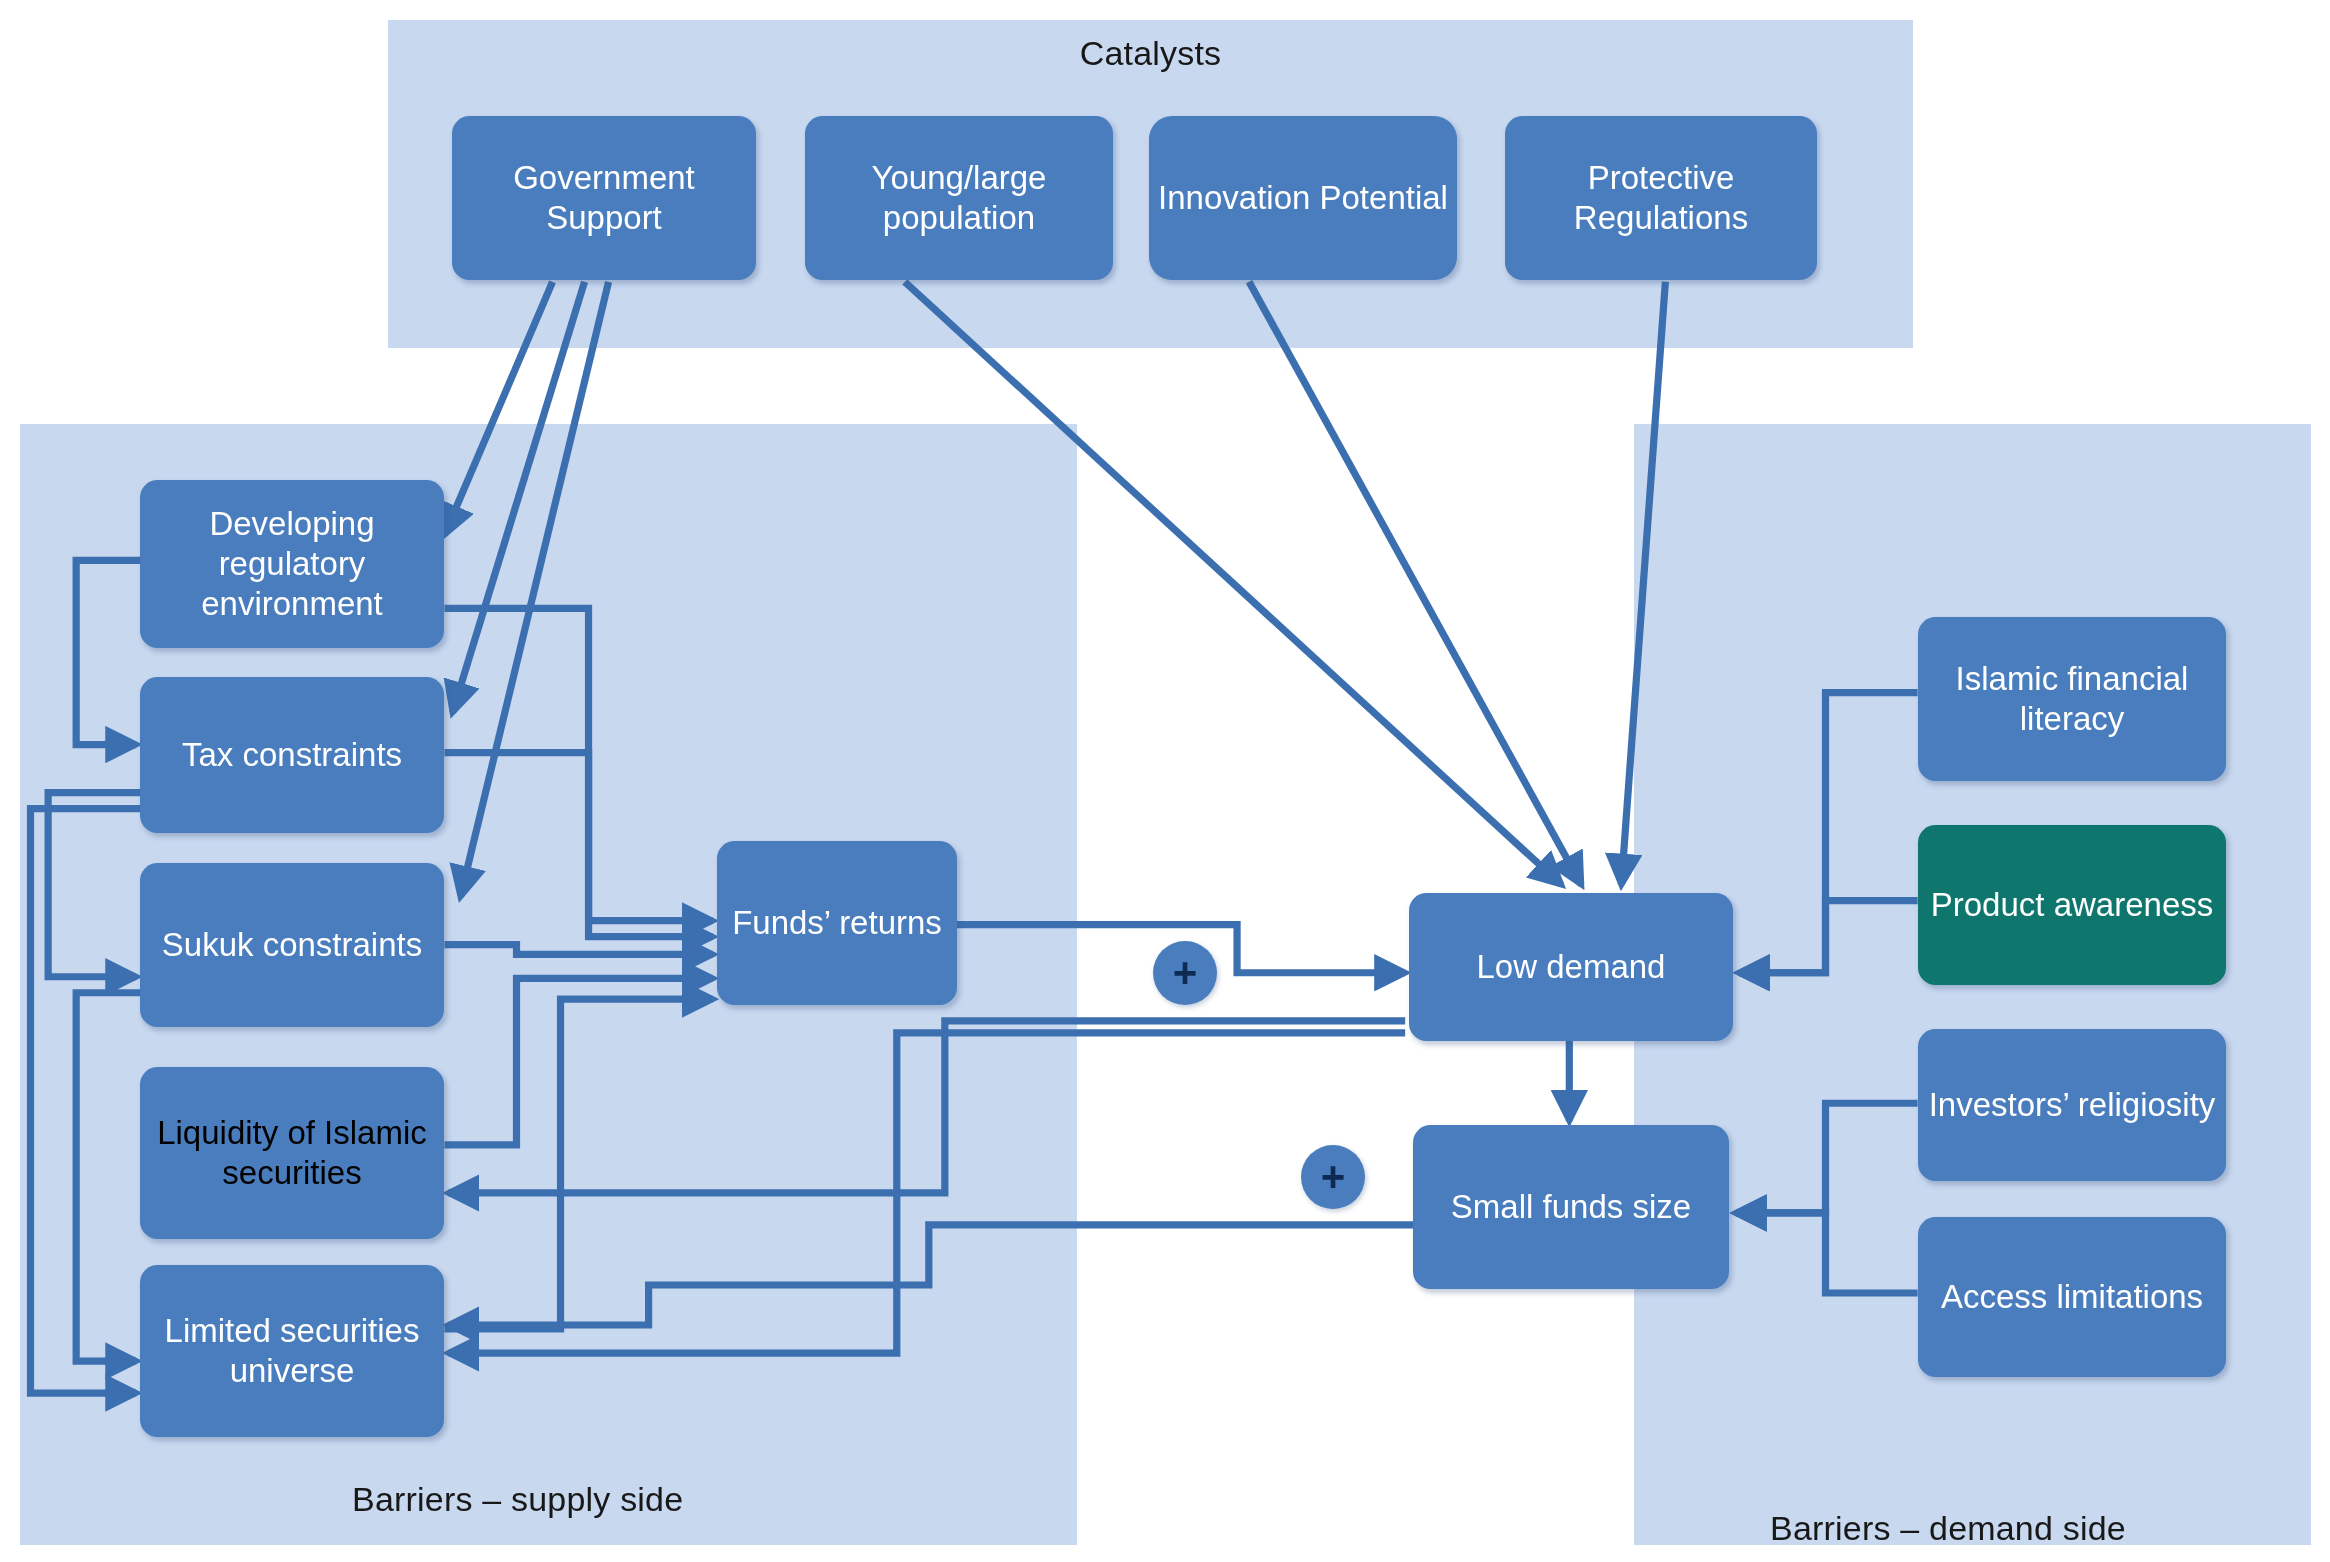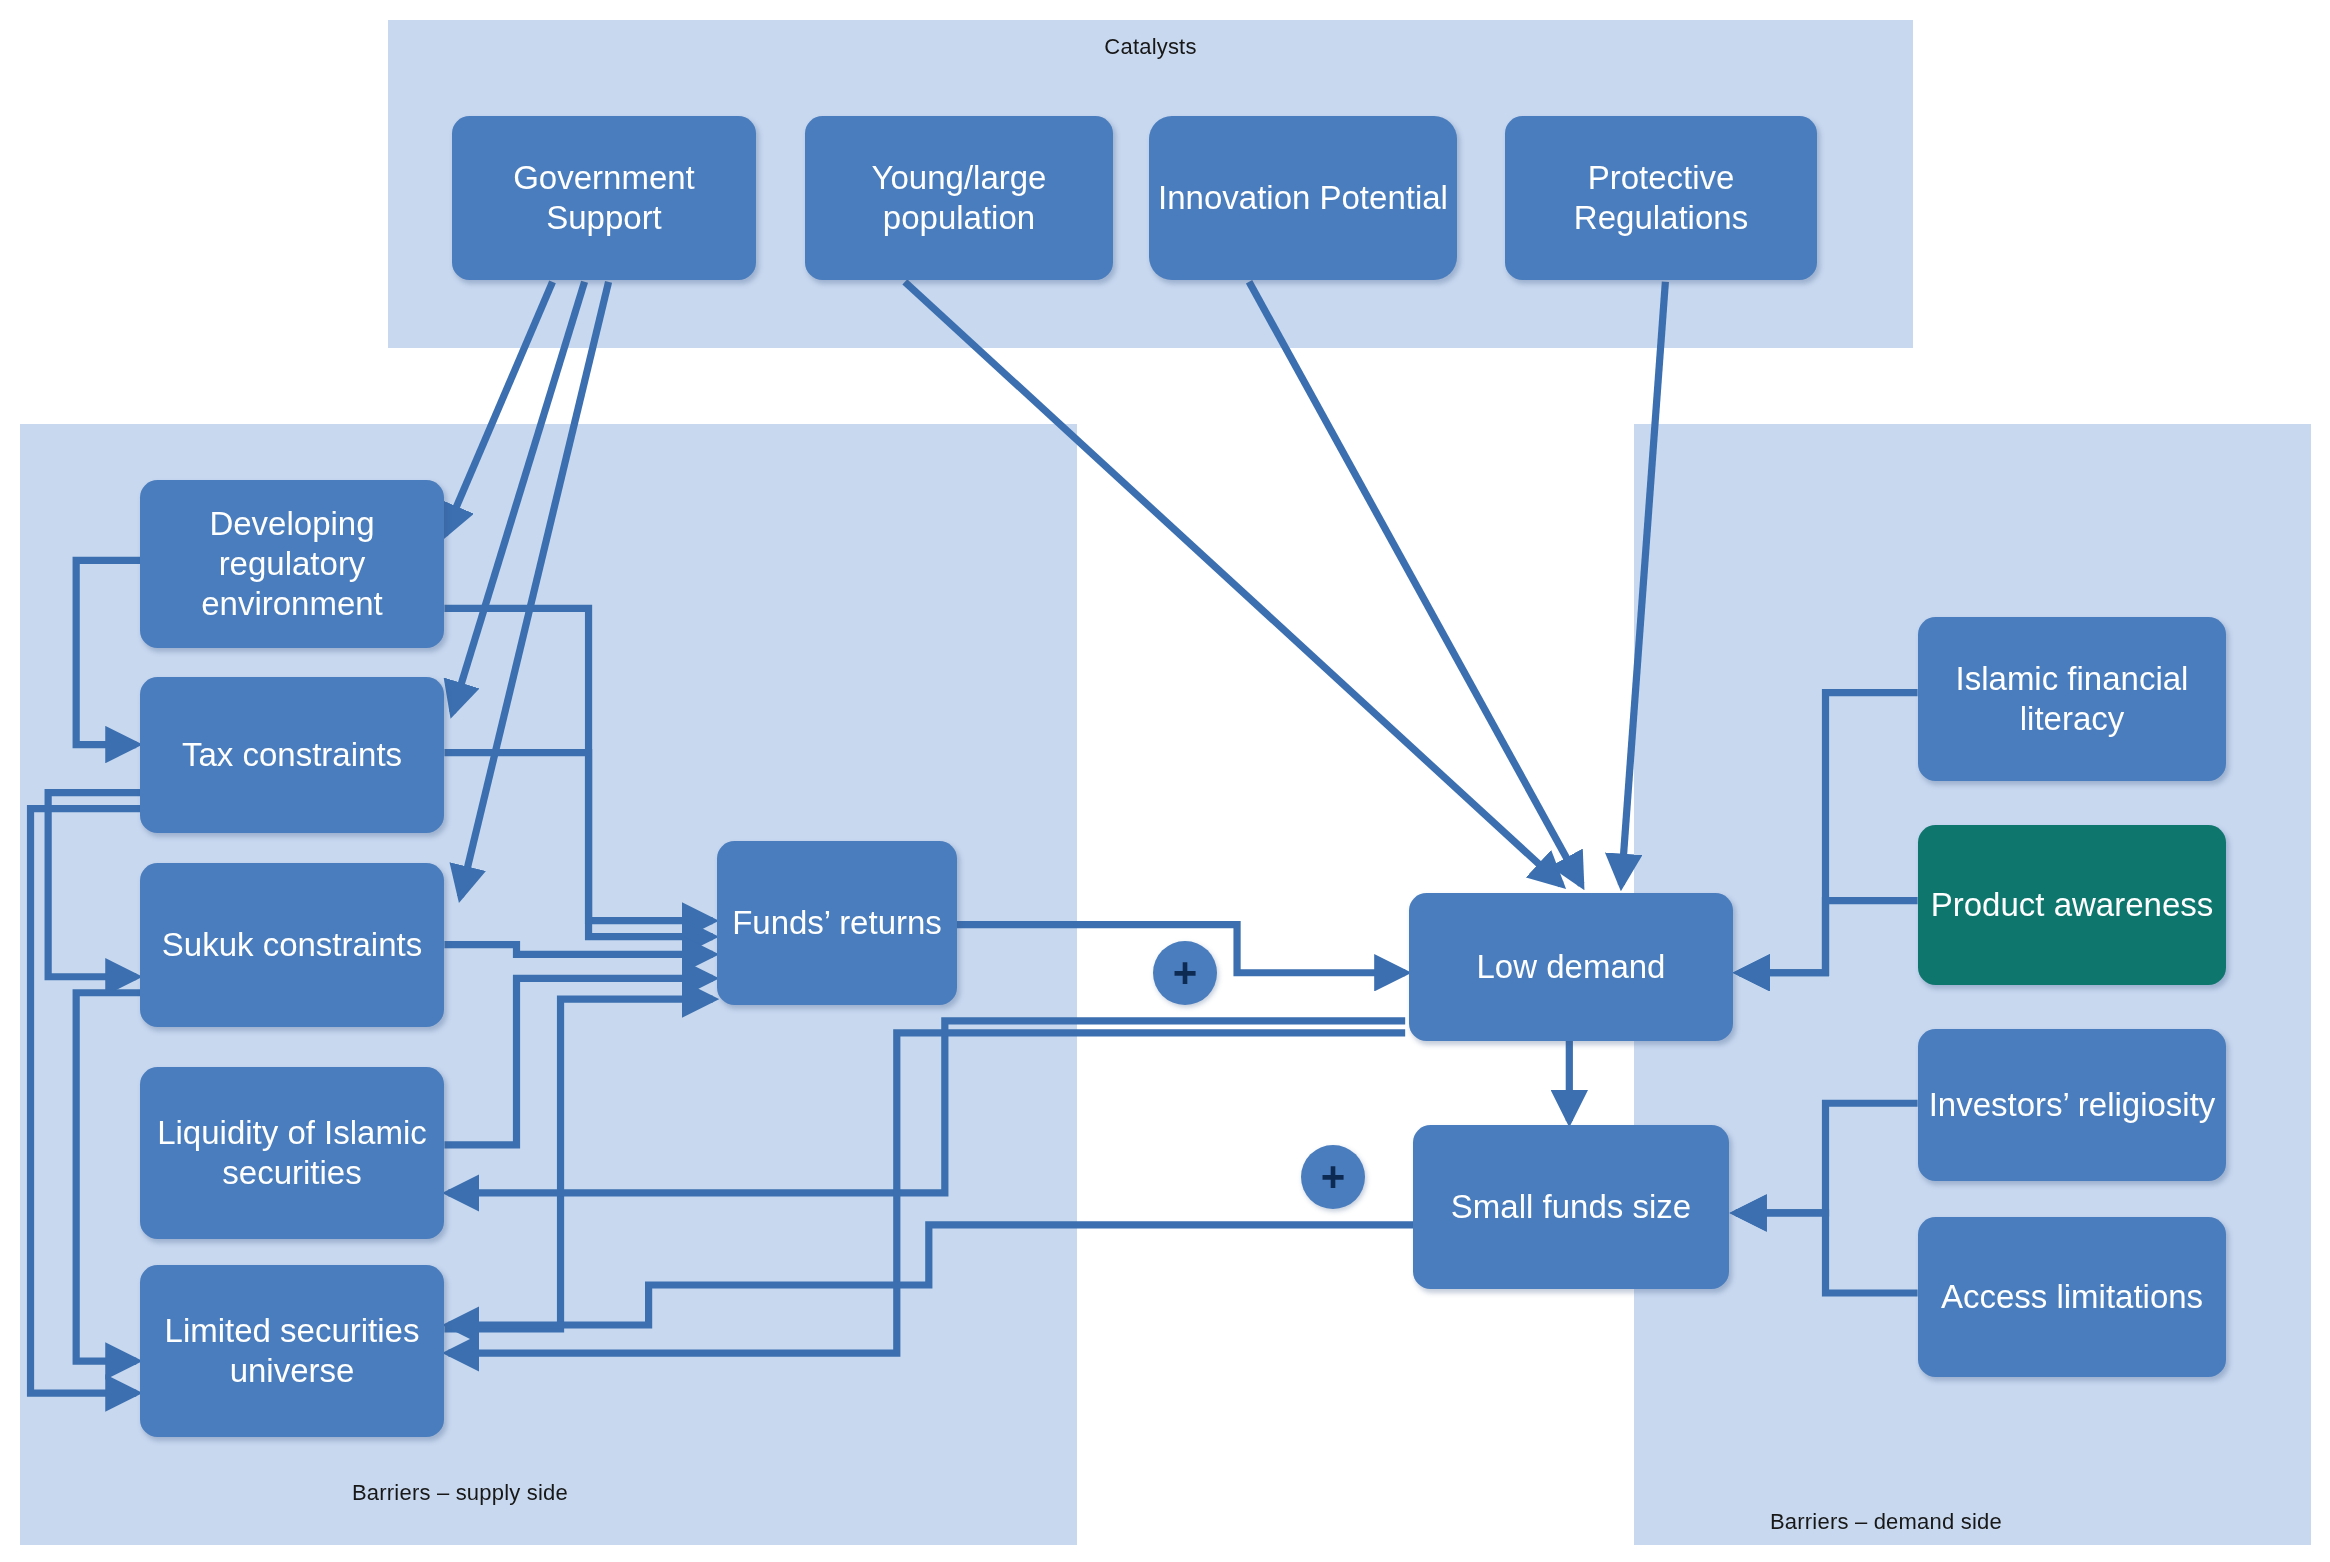--- a/index.html
+++ b/index.html
@@ -1,20 +1,20 @@
 <!DOCTYPE html>
 <html style="font-size:13px"><head>
 <meta charset="utf-8">
 <style>
   html,body{margin:0;padding:0;background:#ffffff;}
   body{font-family:"Liberation Sans", sans-serif;}
   #stage{position:relative;width:2330px;height:1562px;background:#ffffff;overflow:hidden;}
 
   .panel{position:absolute;background:#c8d8ef;}
-  .panel-title{position:absolute;color:#181818;font-size:22px;letter-spacing:0.2px;white-space:nowrap;}
+  .panel-title{position:absolute;color:#181818;font-size:34px;letter-spacing:0.2px;white-space:nowrap;}
 
   .node{
     position:absolute;
     background:#4a7dbd;
     border-radius:17.6px;
     color:#ffffff;
     display:flex;align-items:center;justify-content:center;text-align:center;
     font-size:33px;line-height:1.22;
     box-shadow:2.4px 3.2px 5.6px rgba(60,90,135,.30);
     padding:3.2px 8px;
@@ -116,21 +116,21 @@
       </div>
       <div class="node" style="left: 140px; top: 480px; width: 304px; height: 168px; background: rgb(74, 125, 189); color: rgb(255, 255, 255);">
         <span>Developing regulatory environment</span>
       </div>
       <div class="node" style="left: 140px; top: 677px; width: 304px; height: 156px; background: rgb(74, 125, 189); color: rgb(255, 255, 255);">
         <span>Tax constraints</span>
       </div>
       <div class="node" style="left: 140px; top: 863px; width: 304px; height: 164px; background: rgb(74, 125, 189); color: rgb(255, 255, 255);">
         <span>Sukuk constraints</span>
       </div>
-      <div class="node" style="left: 140px; top: 1067px; width: 304px; height: 172px; background: rgb(74, 125, 189); color: #ffffff;">
+      <div class="node" style="left: 140px; top: 1067px; width: 304px; height: 172px; background: rgb(74, 125, 189); color: #000000;">
         <span>Liquidity of Islamic securities</span>
       </div>
       <div class="node" style="left: 140px; top: 1265px; width: 304px; height: 172px; background: rgb(74, 125, 189); color: rgb(255, 255, 255);">
         <span>Limited securities universe</span>
       </div>
       <div class="node" style="left: 1918px; top: 617px; width: 308px; height: 164px; background: rgb(74, 125, 189); color: rgb(255, 255, 255);">
         <span>Islamic financial literacy</span>
       </div>
       <div class="node" style="left: 1918px; top: 825px; width: 308px; height: 160px; background: #0f766e; color: rgb(255, 255, 255);">
         <span>Product awareness</span>

